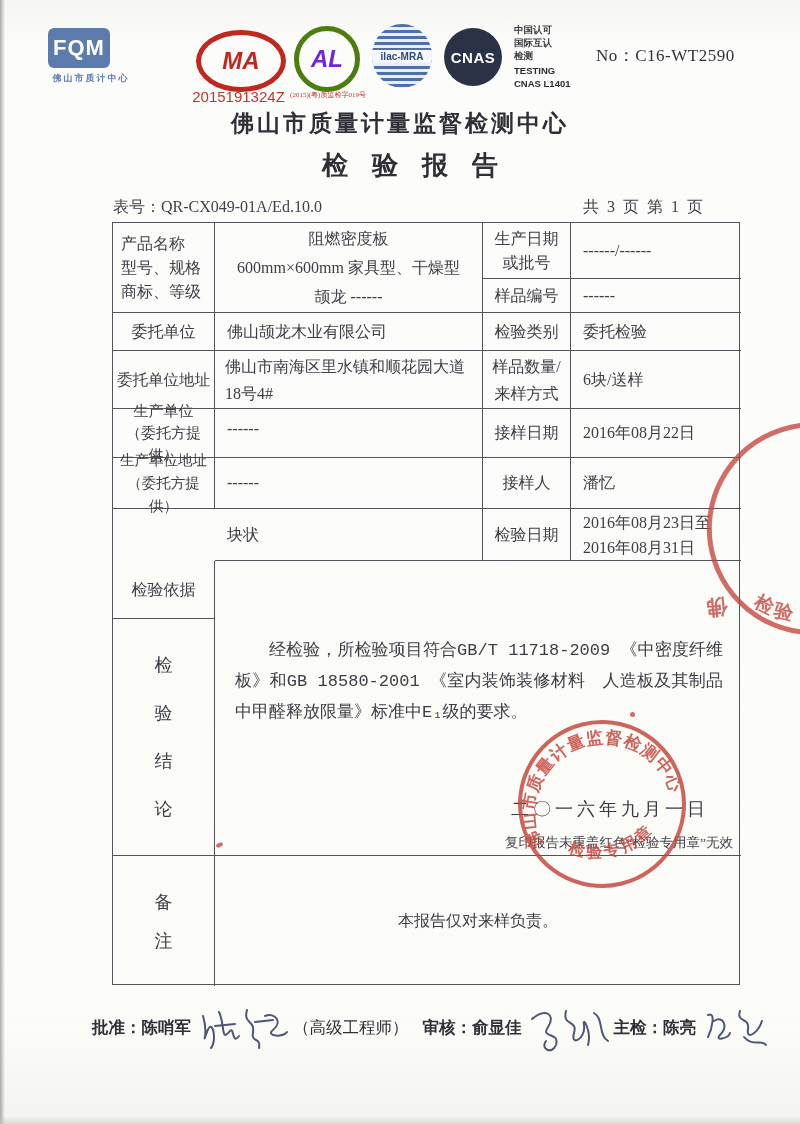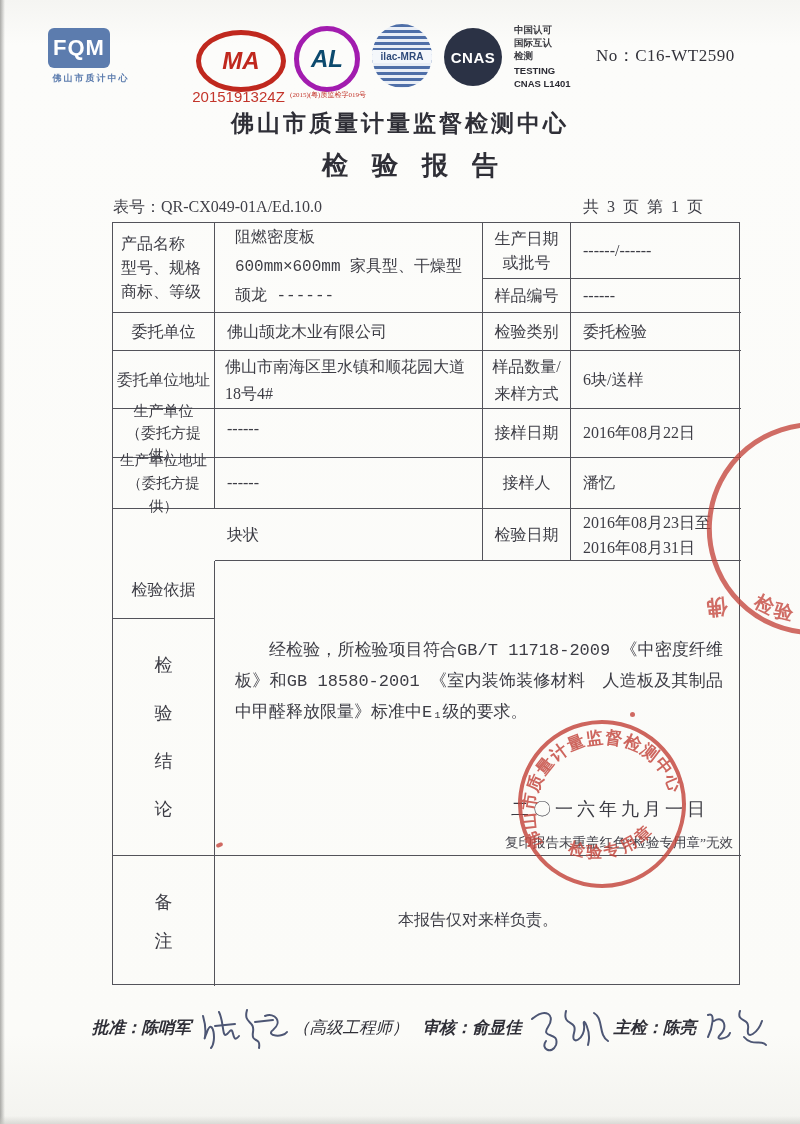--- a/index.html
+++ b/index.html
@@ -17,22 +17,22 @@
 
   
   .fqm-box{left:48px;top:28px;width:62px;height:40px;background:#5c7cae;border-radius:6px;
     display:flex;align-items:center;justify-content:center;color:#fff;
     font-family:"Liberation Sans",sans-serif;font-weight:bold;font-size:22px;letter-spacing:1px;}
   .fqm-cap{left:36px;top:72px;width:110px;text-align:center;color:#5c7cae;font-size:9px;letter-spacing:2px;font-weight:bold;}
   .cma-oval{left:196px;top:30px;width:80px;height:52px;border:5px solid #c0281e;border-radius:50%;
     display:flex;align-items:center;justify-content:center;color:#c0281e;
     font-family:"Liberation Sans",sans-serif;font-weight:bold;font-size:24px;font-style:italic;letter-spacing:0;}
   .cma-cap{left:186px;top:88px;width:105px;text-align:center;color:#c3352b;font-size:15px;font-family:"Liberation Sans",sans-serif;}
-  .cal-circle{left:294px;top:26px;width:56px;height:56px;border:5px solid #a21caf;border-radius:50%;
-    display:flex;align-items:center;justify-content:center;color:#0c4a6e;
+  .cal-circle{left:294px;top:26px;width:56px;height:56px;border:5px solid #4d7c0f;border-radius:50%;
+    display:flex;align-items:center;justify-content:center;color:#6d28d9;
     font-family:"Liberation Sans",sans-serif;font-weight:bold;font-size:24px;font-style:italic;}
   .cal-cap{left:282px;top:90px;width:92px;text-align:center;color:#c3352b;font-size:7px;}
   .ilac-circle{left:372px;top:24px;width:60px;height:64px;border-radius:50%;
     background:repeating-linear-gradient(180deg,#4f6fa8 0 3px,#e9eef6 3px 6px);
     display:flex;align-items:center;justify-content:center;overflow:hidden;}
   .ilac-band{background:#f4f7fb;width:62px;text-align:center;font-family:"Liberation Sans",sans-serif;
     font-weight:bold;font-size:10px;color:#2e4a7a;padding:1px 0;}
   .cnas-circle{left:444px;top:28px;width:58px;height:58px;border-radius:50%;background:#2b3245;
     display:flex;align-items:center;justify-content:center;color:#fff;
     font-family:"Liberation Sans",sans-serif;font-weight:bold;font-size:15px;letter-spacing:.5px;}
@@ -49,30 +49,30 @@
   .form-no{left:113px;top:197px;font-size:16px;}
   .pagination{left:583px;top:197px;font-size:16px;letter-spacing:2px;}
 
   
   .tbl{left:112px;top:222px;width:628px;height:763px;border:1px solid #53535a;box-sizing:border-box;}
   .c{position:absolute;box-sizing:border-box;border-right:1px solid #53535a;border-bottom:1px solid #53535a;
      display:flex;align-items:center;font-size:16px;line-height:24px;color:#3d3d45;}
   .c.noR{border-right:none;} .c.noB{border-bottom:none;}
   .lab{justify-content:center;text-align:center;}
   .val{padding-left:12px;}
-  .ctr{justify-content:center;text-align:left;padding-left:0;font-family:Liberation Mono, monospace;}
+  .ctr{justify-content:center;text-align:center;padding-left:0;}
   .vlab{flex-direction:column;justify-content:space-around;padding:22px 0;font-size:18px;}
 
   .concl-text{position:absolute;left:0;top:0;padding:16px 18px 0 20px;font-size:17px;line-height:31px;
     text-indent:2em;text-align:justify;display:block;font-family:Liberation Mono, monospace;}
   .concl-date{position:absolute;left:296px;top:178px;font-size:18px;letter-spacing:4px;color:#3a3a42;}
   .copy-notice{position:absolute;right:8px;top:212px;font-size:13.5px;color:#44444c;}
 
   
-  .footer{left:92px;top:998px;width:680px;height:60px;display:flex;align-items:center;font-size:16.5px;color:#2f2f37;font-weight:600;font-style:italic;}
+  .footer{left:92px;top:998px;width:680px;height:60px;display:flex;align-items:center;font-size:16.5px;color:#2f2f37;font-weight:600;}
   .footer .sig{margin:0 2px 0 4px;}
   .footer .ttl{font-weight:500;margin-right:14px;}
 
   
   .stamp{pointer-events:none;}
   .stamp-main{left:512px;top:714px;width:180px;height:180px;transform:rotate(-14deg);opacity:.82;}
   .stamp-edge{left:704px;top:408px;width:96px;height:250px;opacity:.78;}
   .ink-dot{width:5px;height:5px;border-radius:50%;background:#c4453c;opacity:.8;}
 </style>
 </head>

